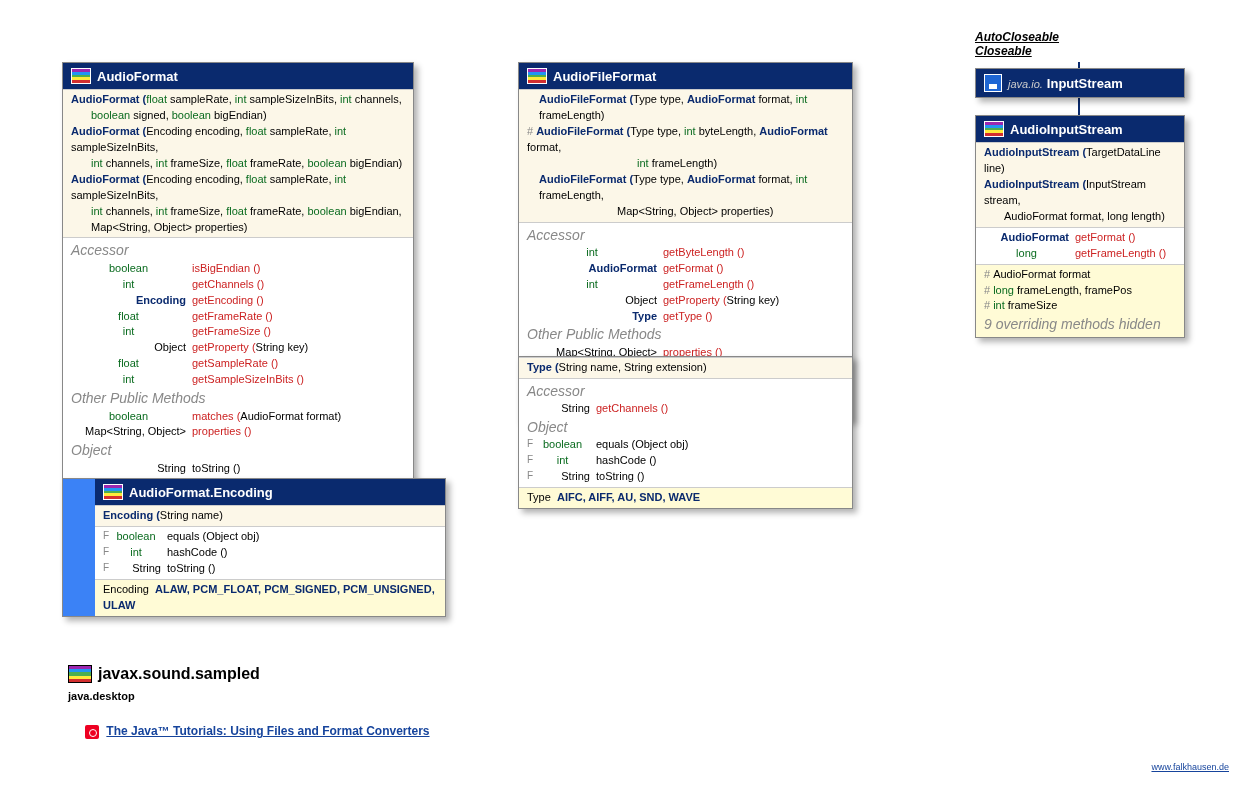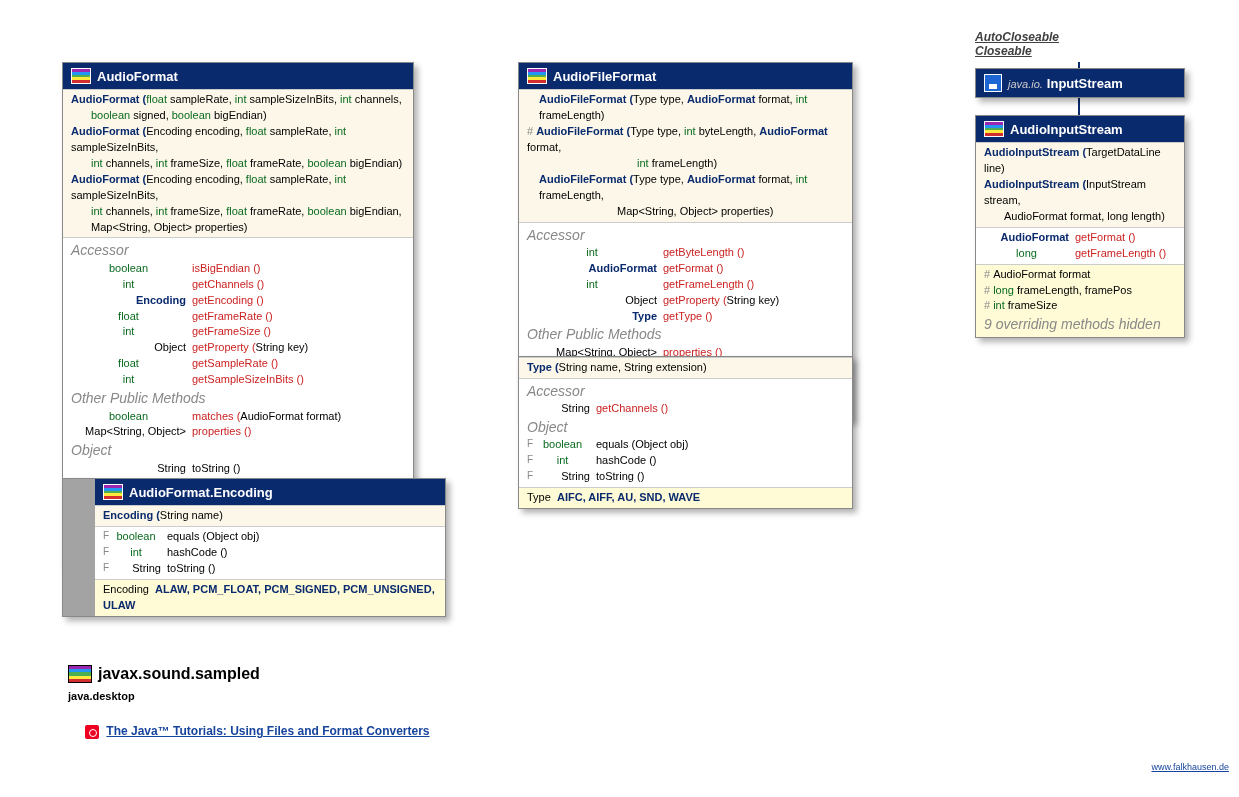--- a/index.html
+++ b/index.html
@@ -9,21 +9,21 @@
     font-size: 11px;
     background: #fff;
     width: 1239px;
     height: 797px;
     position: relative;
   }
   .class-box {
     position: absolute;
     border: 1px solid #888;
     box-shadow: 4px 4px 6px rgba(0,0,0,0.3);
-    background: #a3a3a3;
+    background: #3b82f6;
   }
   .class-header {
     background: #0a2a6e;
     color: #fff;
     font-weight: bold;
     font-size: 13px;
     padding: 5px 8px;
     display: flex;
     align-items: center;
   }
@@ -84,21 +84,21 @@
   .mod { color: #888; font-size:10px; display:inline-block; width:8px; }
   .hash { color: #888; margin-right:3px;}
   .const { color: #0a2a6e; font-weight: bold; }
   .interface-labels {
     position: absolute;
     font-style: italic;
     font-weight: bold;
     font-size: 12px;
     text-align: left;
   }
-  .interface-labels a { color: #404040; text-decoration: underline; display:block; }
+  .interface-labels a { color: #000000; text-decoration: underline; display:block; }
   .conn-line {
     position: absolute;
     background: #0a2a6e;
   }
   .pkg-title {
     position: absolute;
     font-size: 16px;
     font-weight: bold;
     color: #000;
     display: flex;

